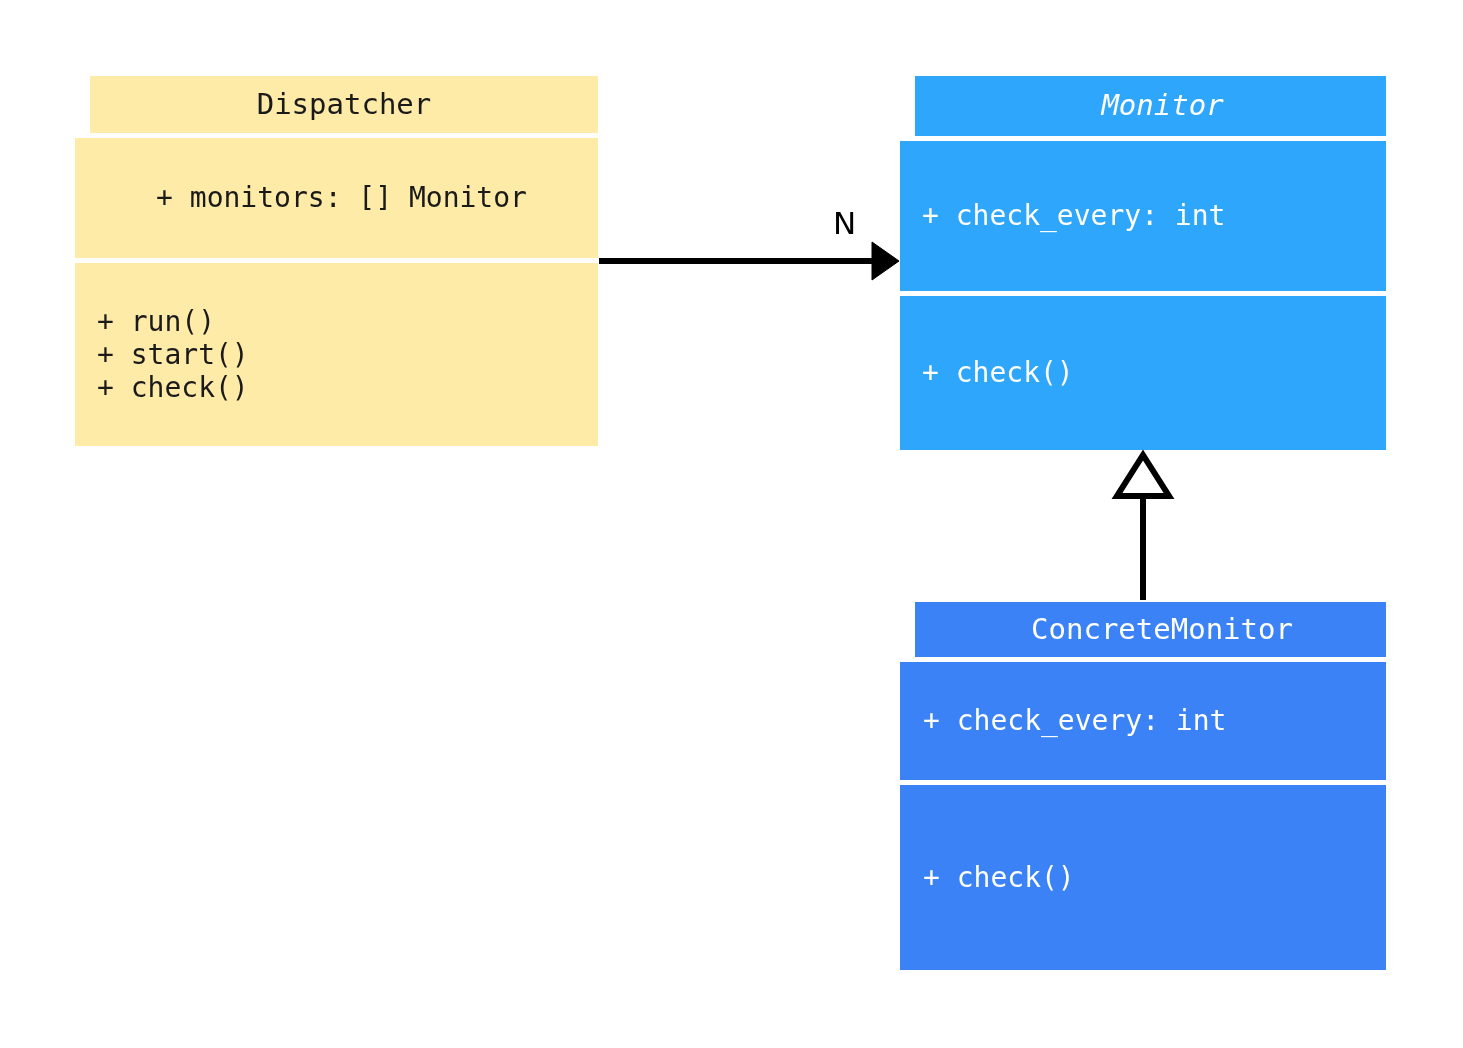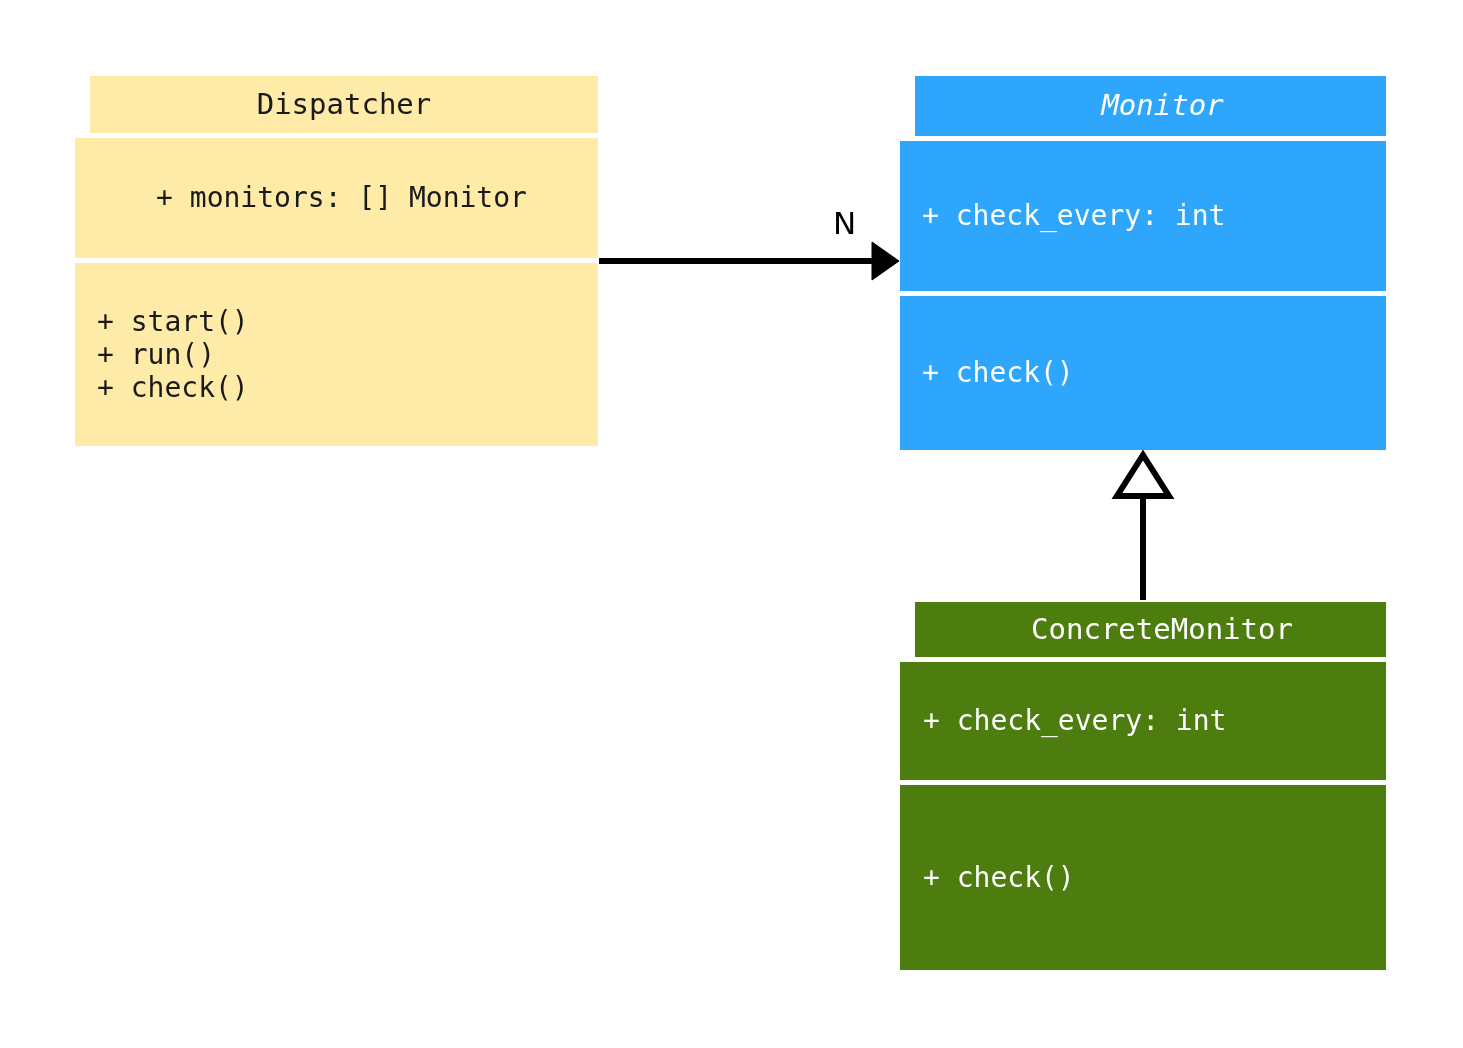--- a/index.html
+++ b/index.html
@@ -85,21 +85,21 @@
   #class-monitor .comp-methods { flex: 1 1 auto; }
 
   
   #class-concretemonitor {
     left: 900px;
     top: 602px;
     width: 486px;
     height: 368px;
     color: #ffffff;
   }
-  #class-concretemonitor .uml-compartment { background: #4d7c0f; padding-left: 23px; }
+  #class-concretemonitor .uml-compartment { background: #3b82f6; padding-left: 23px; }
   #class-concretemonitor .uml-title { height: 55px; flex: 0 0 55px; }
   #class-concretemonitor .comp-attrs { height: 118px; flex: 0 0 118px; }
   #class-concretemonitor .comp-methods { flex: 1 1 auto; }
 
   
   .connector-svg {
     position: absolute;
     left: 0;
     top: 0;
     width: 1463px;
@@ -142,22 +142,22 @@
 <div id="canvas">
 
   <div class="uml-class" id="class-dispatcher">
     <div class="uml-compartment uml-title">Dispatcher</div>
     <div class="divider"></div>
     <div class="uml-compartment uml-body comp-attrs">
       <div class="row">+ monitors: [] Monitor</div>
     </div>
     <div class="divider"></div>
     <div class="uml-compartment uml-body comp-methods">
+      <div class="row">+ run()</div>
       <div class="row">+ start()</div>
-      <div class="row">+ run()</div>
       <div class="row">+ check()</div>
     </div>
   </div>
 
   <div class="uml-class" id="class-monitor">
     <div class="uml-compartment uml-title abstract">Monitor</div>
     <div class="divider"></div>
     <div class="uml-compartment uml-body comp-attrs">
       <div class="row">+ check_every: int</div>
     </div>

